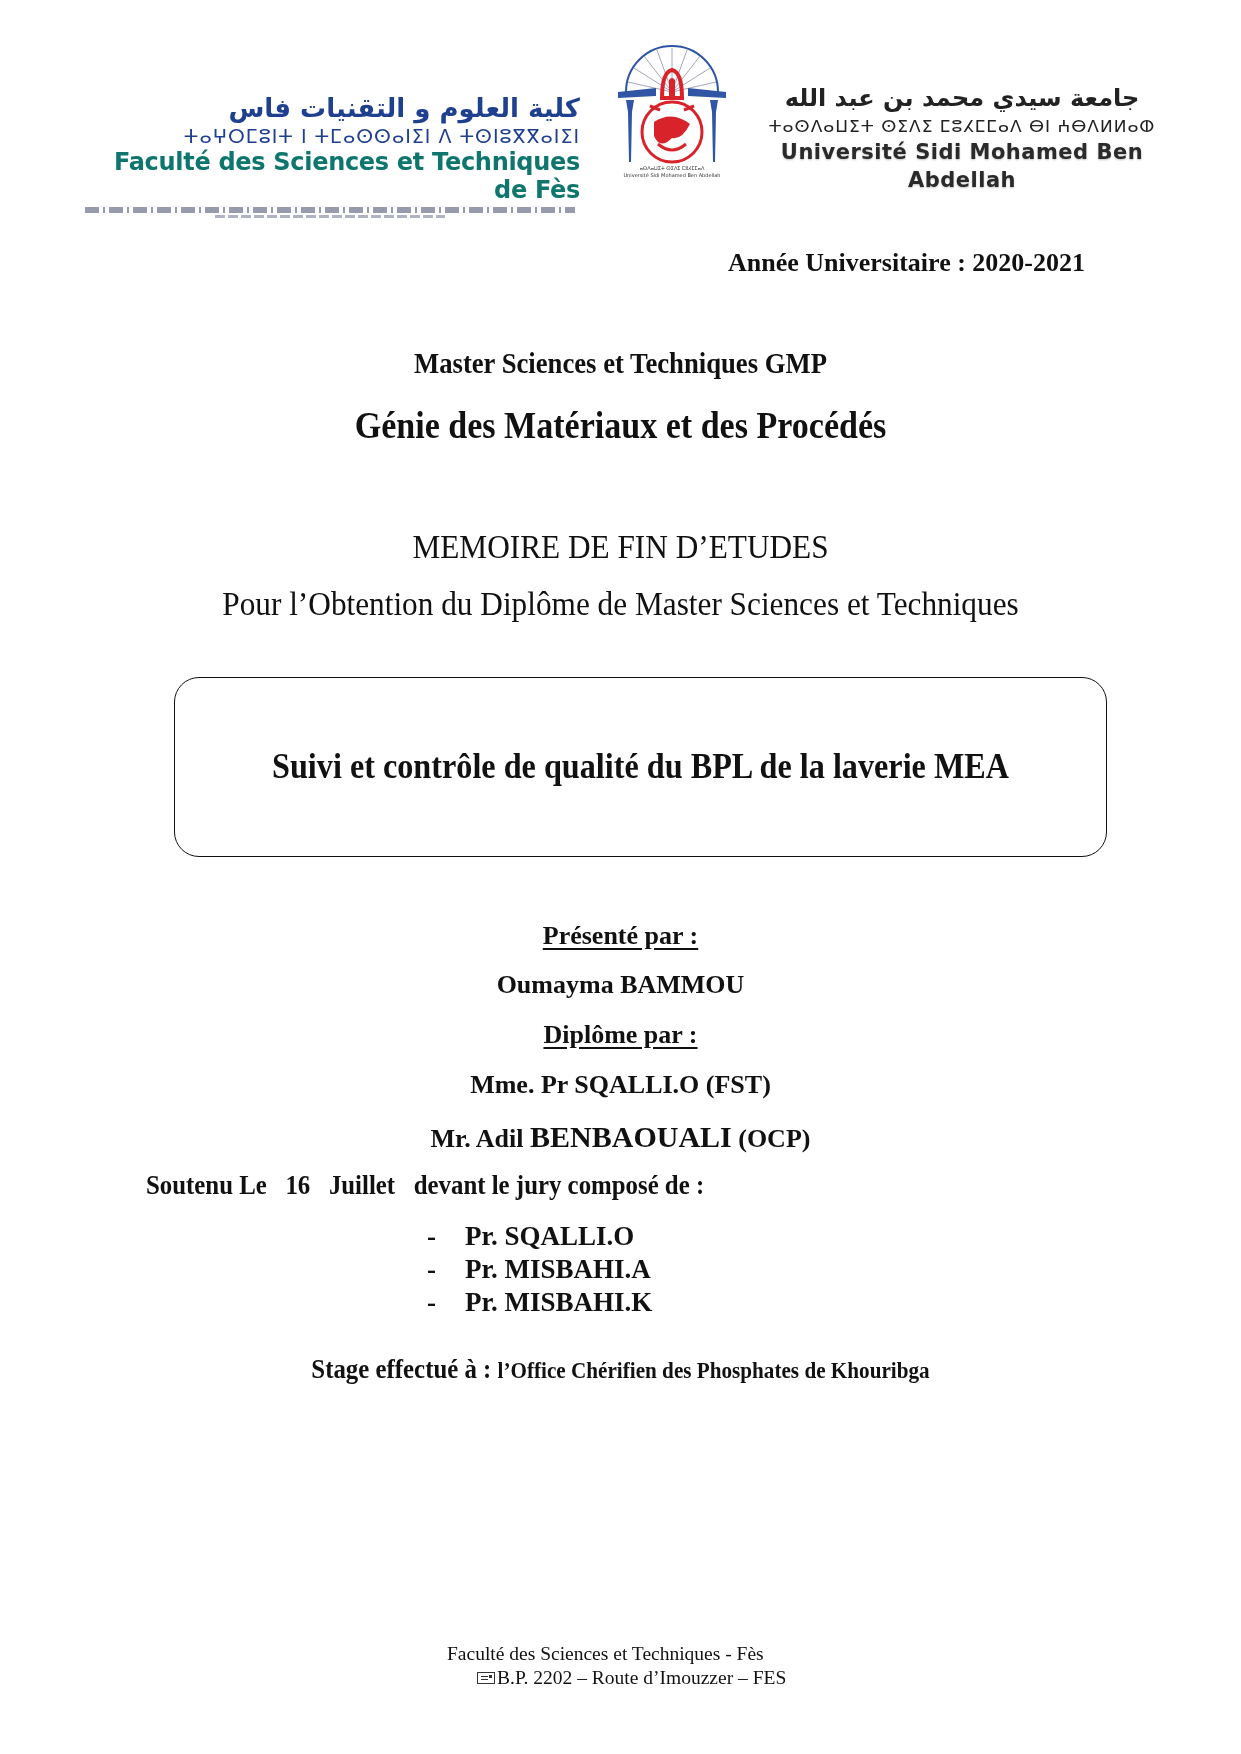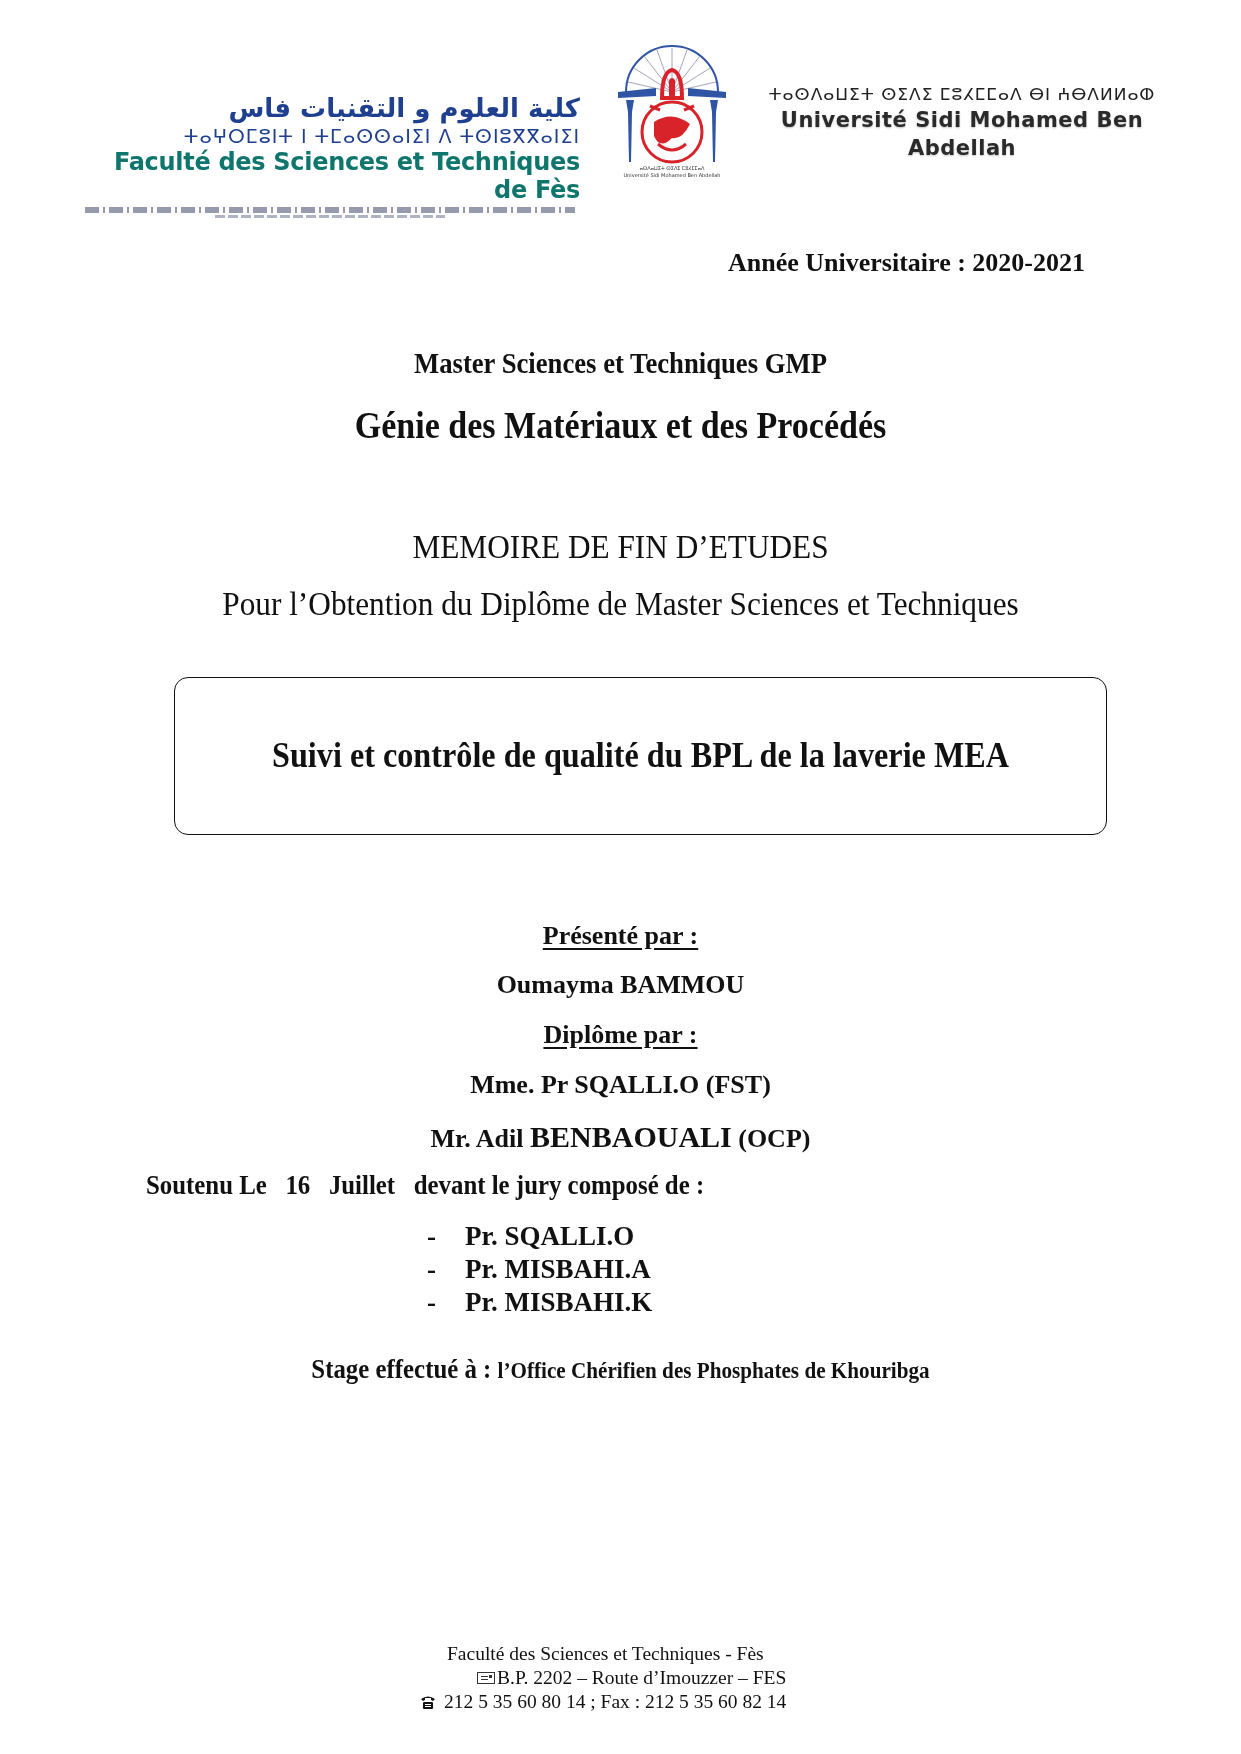--- a/index.html
+++ b/index.html
@@ -26,21 +26,21 @@
     .usmba-french { font-family: "DejaVu Sans", sans-serif; font-size: 21px; font-weight: bold; color: #2a2a2a; line-height: 28px; letter-spacing: 0.5px; text-shadow: 0 1px 2px rgba(0,0,0,.25); }
 
     .year { right: 156px; top: 248px; font-size: 26px; font-weight: bold; }
 
     .center-block { left: 0; width: 1241px; text-align: center; }
     .master { top: 347px; font-size: 29px; font-weight: bold; transform: scaleX(0.92); }
     .specialty { top: 404px; font-size: 37px; font-weight: bold; transform: scaleX(0.92); }
     .memoire { top: 528px; font-size: 34px; transform: scaleX(0.92); }
     .obtention { top: 585px; font-size: 34px; transform: scaleX(0.92); }
 
-    .title-box { left: 174px; top: 677px; width: 933px; height: 158px; border: 1.5px solid #111; border-radius: 14px; box-sizing: border-box; display: flex; align-items: center; justify-content: center; }
+    .title-box { left: 174px; top: 677px; width: 933px; height: 180px; border: 1.5px solid #111; border-radius: 25px; box-sizing: border-box; display: flex; align-items: center; justify-content: center; }
     .title-text { font-size: 35px; font-weight: bold; transform: scaleX(0.92); white-space: nowrap; }
 
     .label-u { font-weight: bold; text-decoration: underline; text-underline-offset: 4px; font-size: 26px; }
     .presented-label { top: 921px; }
     .author { top: 970px; font-size: 26px; font-weight: bold; }
     .supervised-label { top: 1020px; }
     .sup1 { top: 1070px; font-size: 26px; font-weight: bold; }
     .sup2 { top: 1120px; font-size: 26px; font-weight: bold; }
     .sup2 .small-caps { font-size: 30px; }
 
@@ -103,20 +103,21 @@
     <path d="M42 82 Q60 70 78 84 Q70 100 60 98 Q48 110 42 96 Z" fill="#d8232a"></path>
     <path d="M46 104 Q60 116 74 104" fill="none" stroke="#d8232a" stroke-width="3"></path>
     <path d="M38 66 L48 70 M82 66 L72 70" stroke="#d8232a" stroke-width="3"></path>
 
     <text x="60" y="130" font-size="5" text-anchor="middle" fill="#333" font-family="DejaVu Sans, sans-serif">ⴰⵙⴷⴰⵡⵉⵜ ⵙⵉⴷⵉ ⵎⵓⵃⵎⵎⴰⴷ</text>
     <text x="60" y="137" font-size="5" text-anchor="middle" fill="#333" font-family="DejaVu Sans, sans-serif">Université Sidi Mohamed Ben Abdellah</text>
   </svg>
 </div>
 
 <div class="abs usmba-logo">
+  <div class="usmba-arabic">جامعة سيدي محمد بن عبد الله</div>
   <div class="usmba-tifinagh">ⵜⴰⵙⴷⴰⵡⵉⵜ ⵙⵉⴷⵉ ⵎⵓⵃⵎⵎⴰⴷ ⴱⵏ ⵄⴱⴷⵍⵍⴰⵀ</div>
   <div class="usmba-french">Université Sidi Mohamed Ben Abdellah</div>
 </div>
 
 <div class="abs year">Année Universitaire : 2020-2021</div>
 
 <div class="abs center-block master">Master Sciences et Techniques GMP</div>
 <div class="abs center-block specialty">Génie des Matériaux et des Procédés</div>
 
 <div class="abs center-block memoire">MEMOIRE DE FIN D’ETUDES</div>
@@ -159,22 +160,13 @@
 <div class="abs stage">
   <span class="k">Stage effectué à : </span><span class="v">l’Office Chérifien des Phosphates de Khouribga</span>
 </div>
 
 <div class="abs footer">
   <div class="l1">Faculté des Sciences et Techniques - Fès</div>
   <div class="l2">
     <span class="mail-icon"></span>
     <span>B.P. 2202 – Route d’Imouzzer – FES</span>
   </div>
-  <div class="l3">
-    <svg class="phone-icon" viewBox="0 0 16 16">
-      <path d="M1 5 Q8 0 15 5 L13 7 L11 6 L11 4 L5 4 L5 6 L3 7 Z" fill="#111"></path>
-      <rect x="3" y="8" width="10" height="7" rx="1" fill="#111"></rect>
-      <rect x="5" y="10" width="6" height="1" fill="#fff"></rect>
-      <rect x="5" y="12" width="6" height="1" fill="#fff"></rect>
-    </svg>
-    <span>212 5 35 60 80 14 ; Fax : 212 5 35 60 82 14</span>
-  </div>
 </div>
 
 </body></html>

